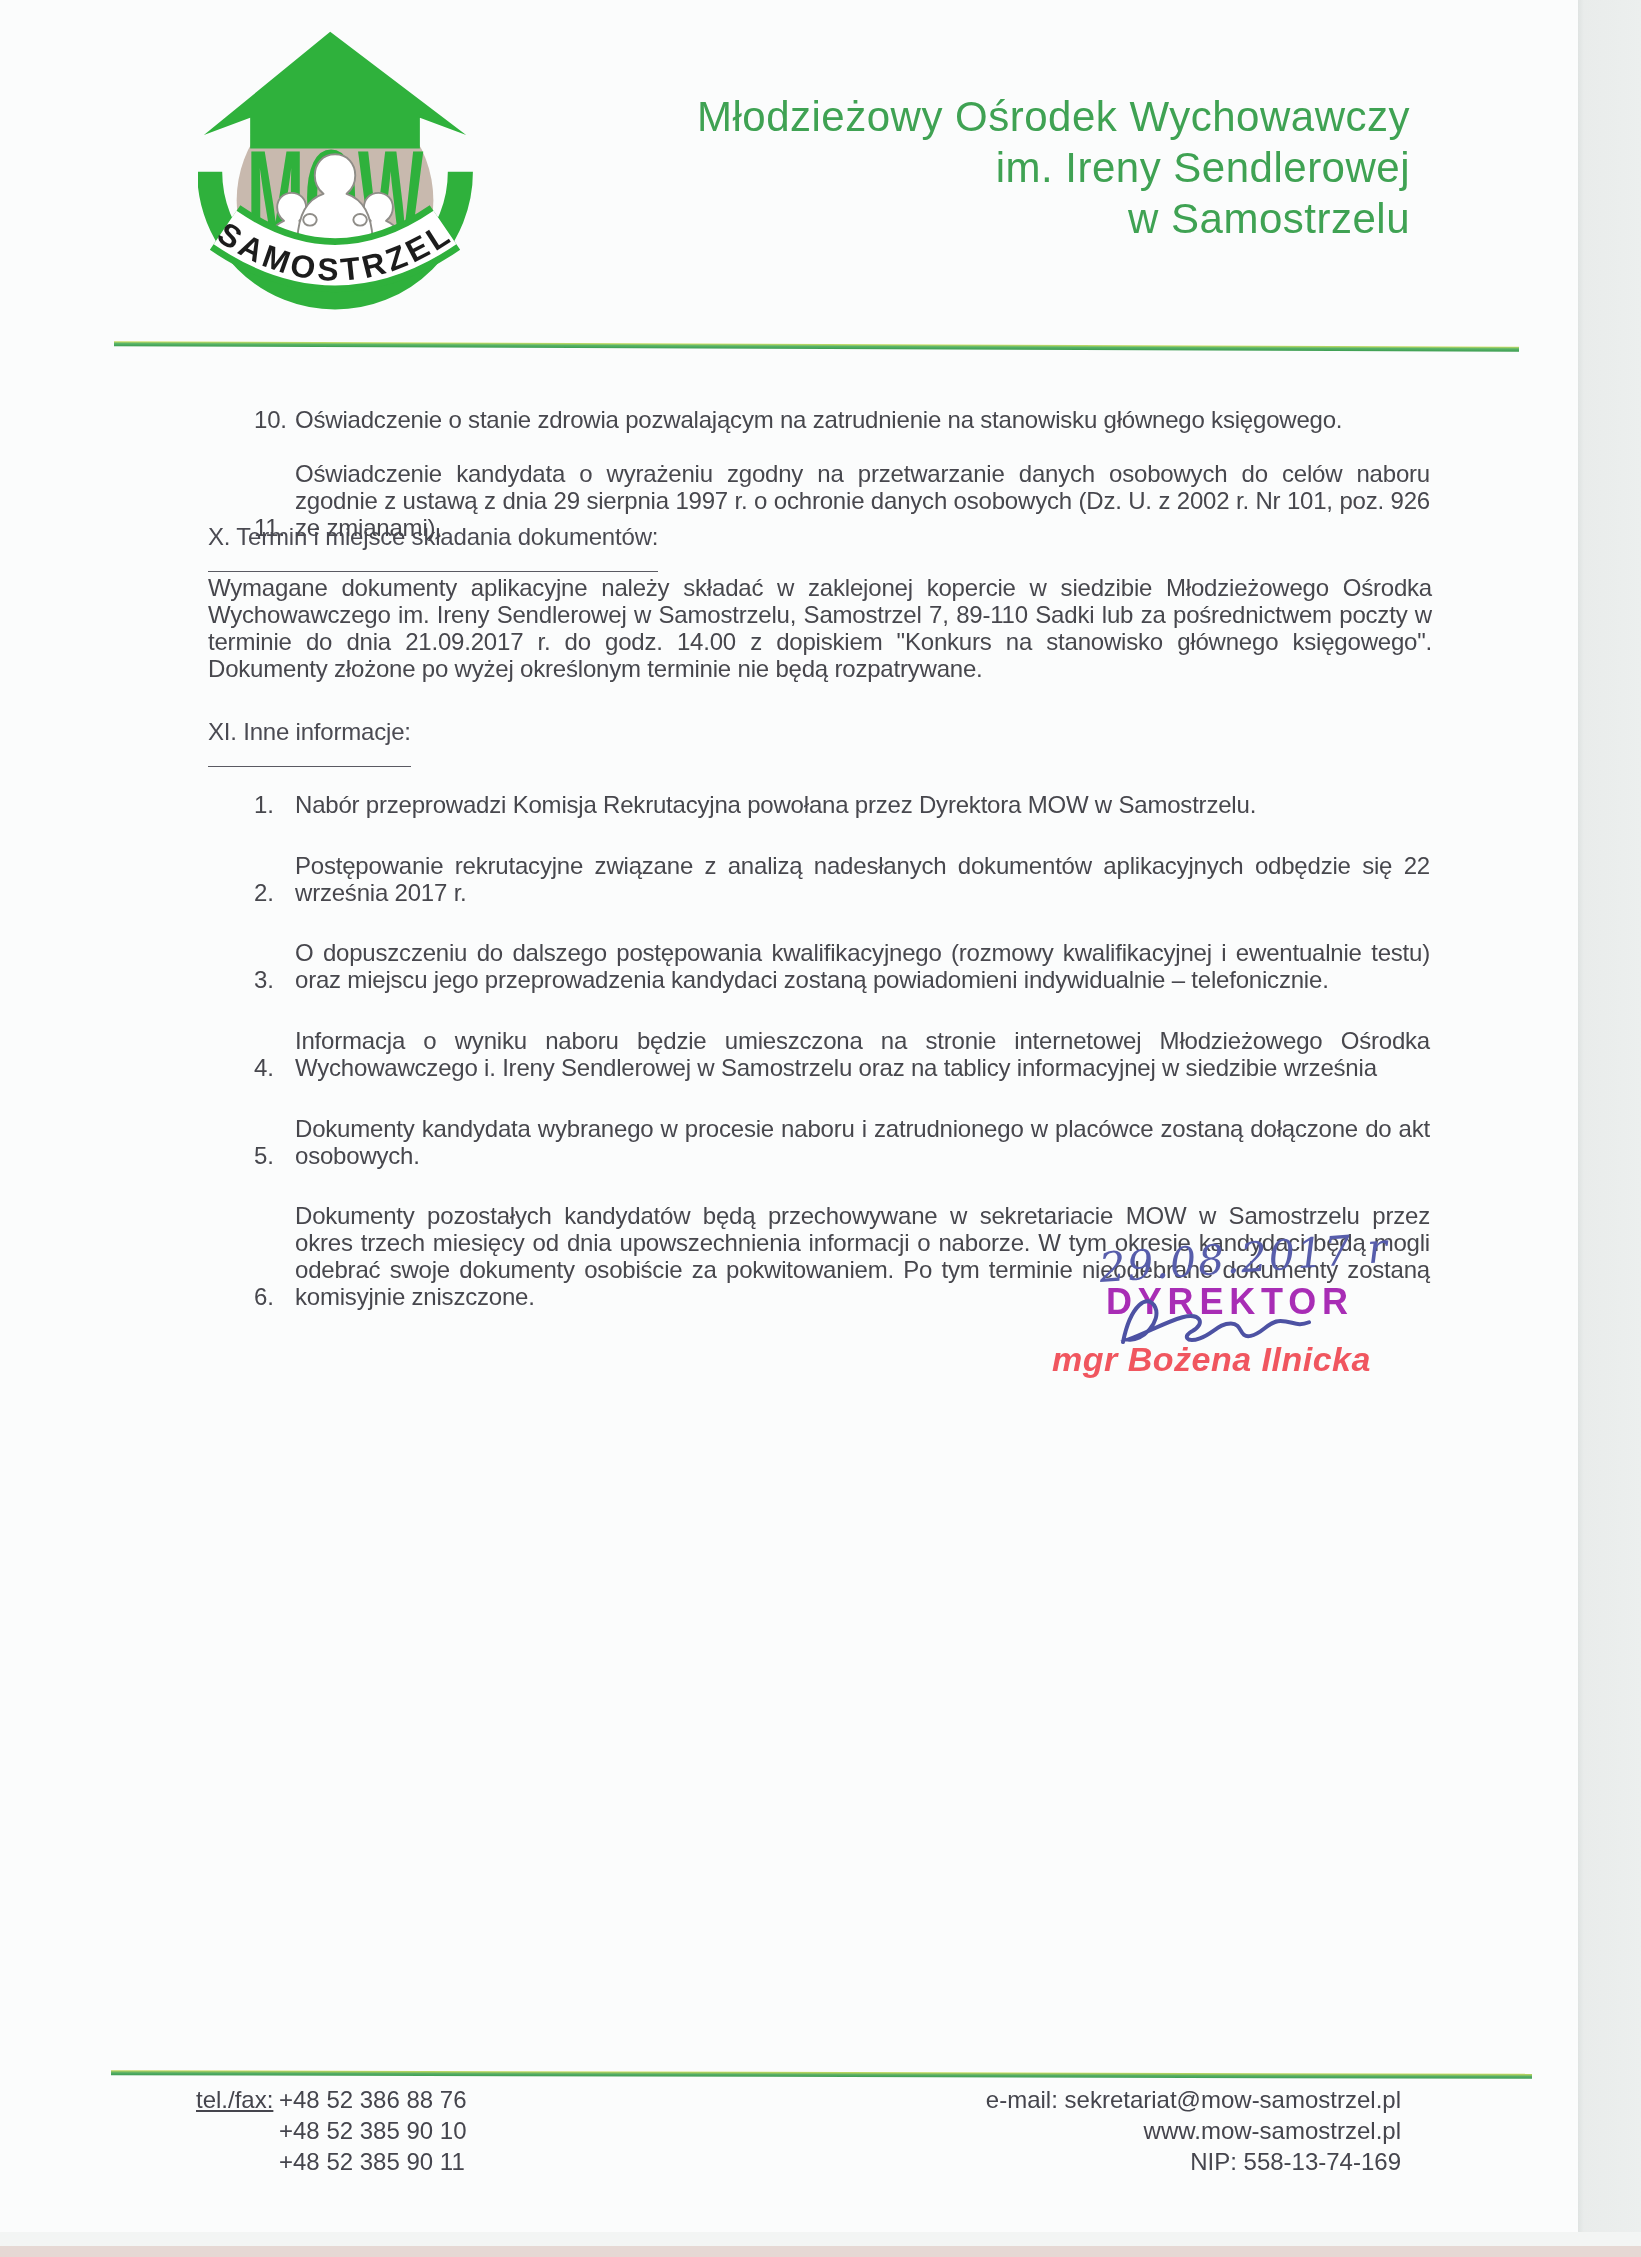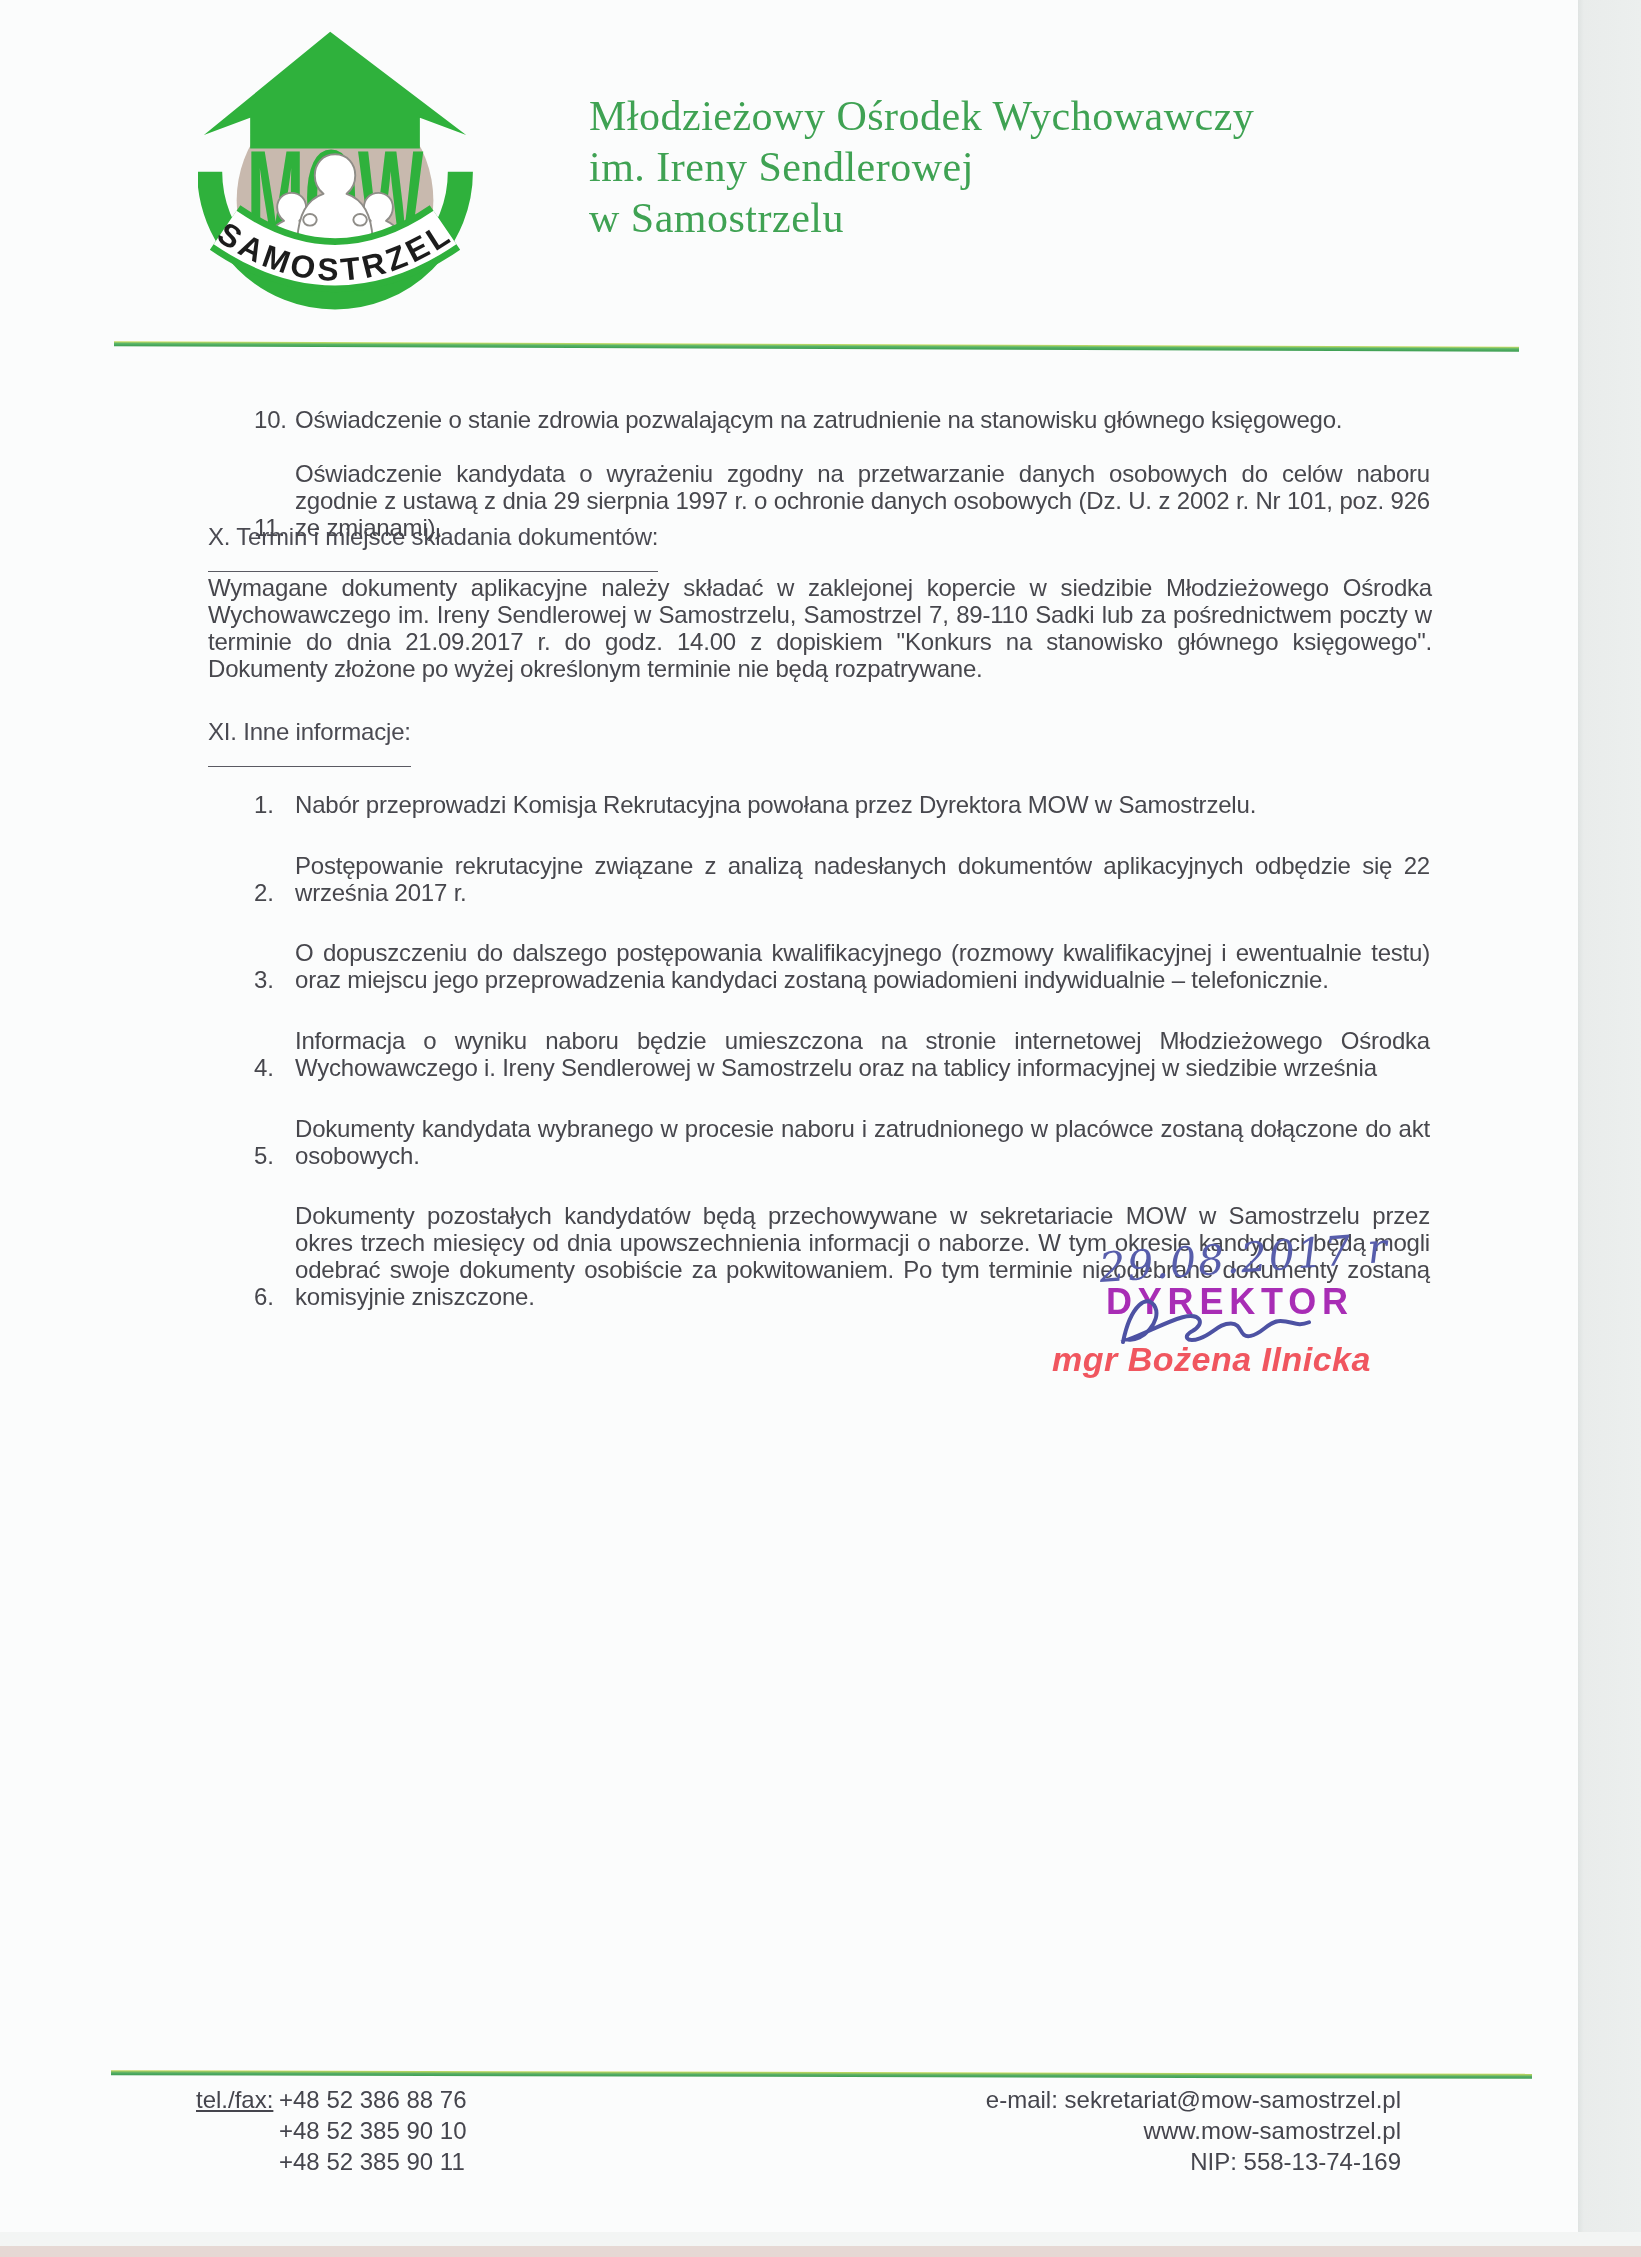--- a/index.html
+++ b/index.html
@@ -4,22 +4,22 @@
 <style>
   html,body{margin:0;padding:0;background:#d8dadb;}
   .page{
     position:relative;width:1641px;height:2257px;margin:0 auto;
     background:#fbfcfc;overflow:hidden;
     font-family:"Liberation Sans",sans-serif;color:#47474d;
   }
   
   .logo{position:absolute;left:198px;top:27px;width:275px;height:297px;}
   .title-block{
-    position:absolute;left:589px;top:91px;width:821px;text-align:left;
-    font-family:Liberation Serif, serif;color:#3fa253;
+    position:absolute;left:589px;top:91px;width:821px;text-align:right;
+    font-family:Liberation Sans, sans-serif;color:#3fa253;
   }
   .org-line{font-size:42px;line-height:51px;letter-spacing:0.5px;}
   .org-address{font-size:39px;line-height:46px;margin-top:11.6px;letter-spacing:0.5px;}
   .header-rule{
     position:absolute;left:114px;top:344px;width:1405px;height:4.8px;
     background:linear-gradient(180deg,#cfdf63 0%,#57b468 45%,#3c9d51 100%);
     transform:rotate(0.22deg);
   }
   
   .doc{font-size:24px;line-height:27px;letter-spacing:-0.2px;color:#47474d;}

